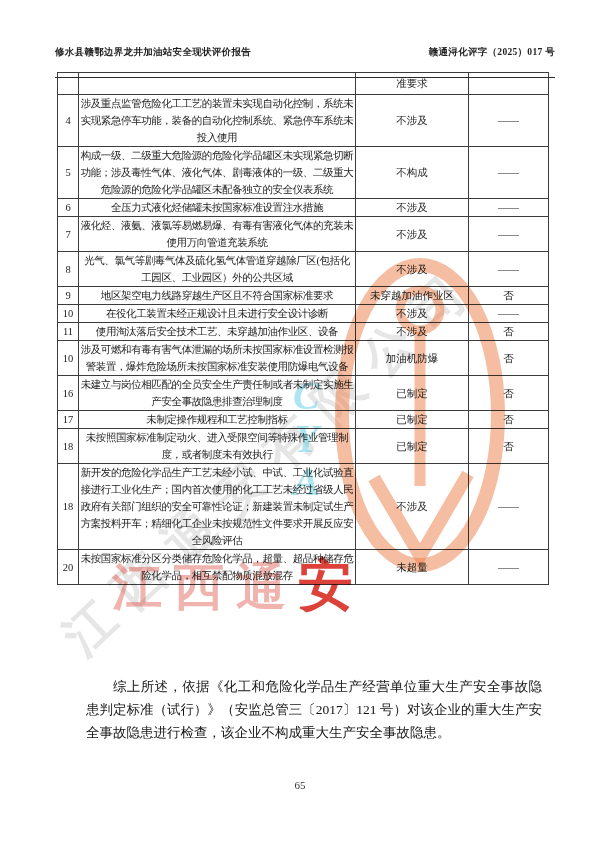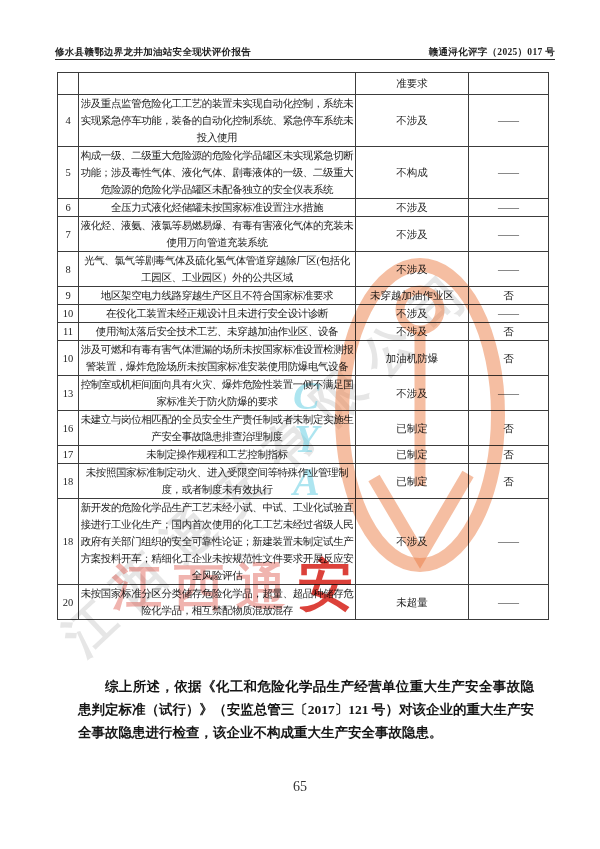--- a/index.html
+++ b/index.html
@@ -5,44 +5,44 @@
   html,body{margin:0;padding:0;background:#888;}
   .page{
     position:relative;width:600px;height:849px;background:#ffffff;margin:0 auto;
     font-family:"Liberation Serif","DejaVu Serif",serif;color:#1f1f1f;overflow:hidden;
   }
   
   .hdr{
     position:absolute;left:55px;top:46px;width:500px;
     display:flex;justify-content:space-between;align-items:flex-end;
     font-size:9.5px;font-weight:700;letter-spacing:.3px;
-    padding-bottom:0;border-bottom:1.5px solid #2b2b2b;
+    padding-bottom:18px;border-bottom:1.5px solid #2b2b2b;
   }
   
   table.judge{
     position:absolute;left:57px;top:72px;width:491px;
     border-collapse:collapse;table-layout:fixed;
   }
   table.judge td{
     border:1px solid #3c3c3c;text-align:center;vertical-align:middle;
     font-size:10.5px;line-height:17px;padding:0 1px;color:#222;
   }
   td.no{width:21px;}
   td.desc{width:277px;letter-spacing:-0.4px;}
   td.status{width:113px;}
   td.flag{width:80px;color:#444;}
   tr.carry td{height:21px;}
   
   .summary{
-    position:absolute;left:78px;top:675px;width:456px;
-    font-size:13.5px;font-weight:700;line-height:23px;
+    position:absolute;left:86px;top:675px;width:456px;
+    font-size:13.5px;font-weight:400;line-height:23px;
     text-align:justify;text-indent:2em;color:#151515;
   }
   
-  .pageno{position:absolute;left:0;right:0;top:779px;text-align:center;font-size:14px;color:#333;}
+  .pageno{position:absolute;left:0;right:0;top:779px;text-align:center;font-size:11px;color:#333;}
   
   .wm{position:absolute;inset:0;pointer-events:none;mix-blend-mode:multiply;}
   .wm-diag{
     position:absolute;left:72px;top:612px;white-space:nowrap;
     font-size:50px;font-weight:700;letter-spacing:18px;
     color:rgba(100,100,100,0.16);
     transform:rotate(-43deg);transform-origin:0 50%;
   }
   .wm-red{
     position:absolute;left:112px;top:549px;white-space:nowrap;
@@ -130,26 +130,20 @@
           <td class="status">不涉及</td>
           <td class="flag">否</td>
         </tr>
         <tr>
           <td class="no">10</td>
           <td class="desc">涉及可燃和有毒有害气体泄漏的场所未按国家标准设置检测报警装置，爆炸危险场所未按国家标准安装使用防爆电气设备</td>
           <td class="status">加油机防爆</td>
           <td class="flag">否</td>
         </tr>
         <tr>
-          <td class="no">13</td>
-          <td class="desc">控制室或机柜间面向具有火灾、爆炸危险性装置一侧不满足国家标准关于防火防爆的要求</td>
-          <td class="status">不涉及</td>
-          <td class="flag">——</td>
-        </tr>
-        <tr>
           <td class="no">16</td>
           <td class="desc">未建立与岗位相匹配的全员安全生产责任制或者未制定实施生产安全事故隐患排查治理制度</td>
           <td class="status">已制定</td>
           <td class="flag">否</td>
         </tr>
         <tr>
           <td class="no">17</td>
           <td class="desc">未制定操作规程和工艺控制指标</td>
           <td class="status">已制定</td>
           <td class="flag">否</td>

